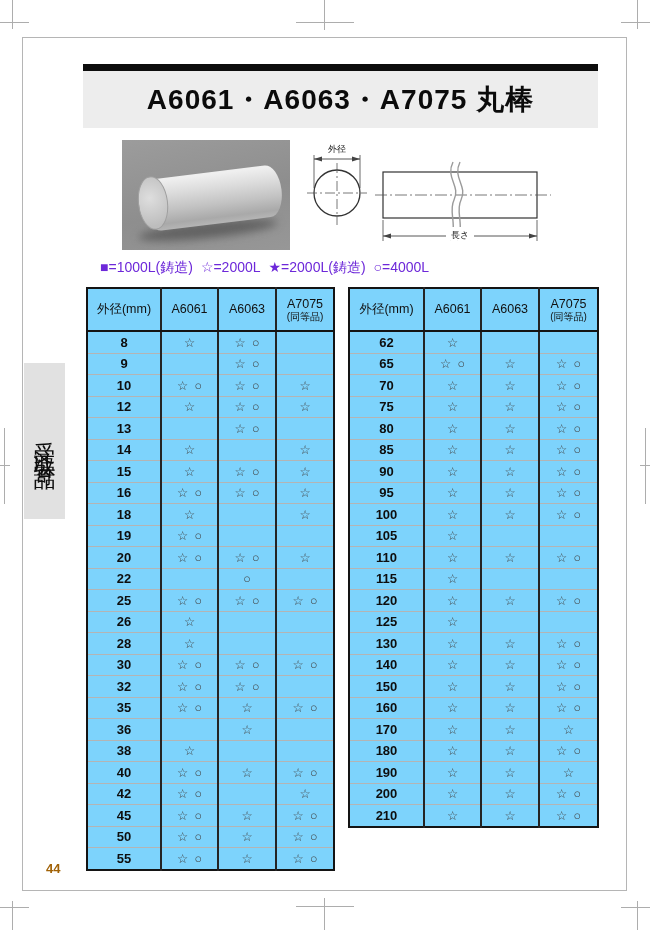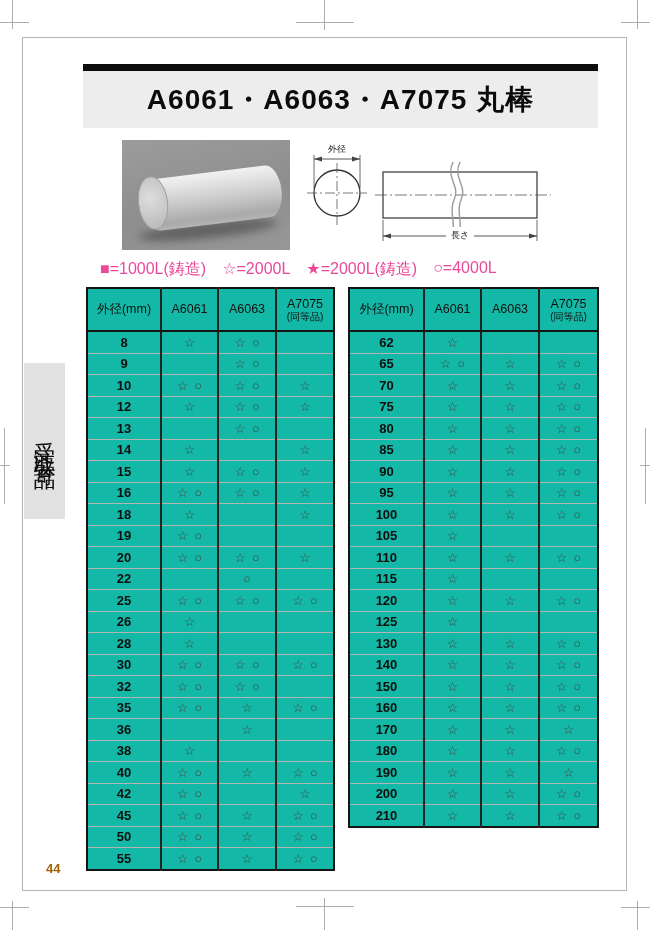--- a/index.html
+++ b/index.html
@@ -23,25 +23,25 @@
   .rod{position:absolute;left:22px;top:32px;width:138px;height:52px;transform:rotate(-7deg);
        border-radius:14px/26px;
        background:linear-gradient(#efefef 4%,#dcdcdc 30%,#c2c2c2 62%,#a9a9a9 88%,#b5b5b5);}
   .rod-end{position:absolute;left:16px;top:36px;width:30px;height:54px;border-radius:50%;
            transform:rotate(-7deg);border:1px solid #9f9f9f;box-sizing:border-box;
            background:radial-gradient(circle at 40% 40%,#dedede,#bdbdbd 80%);}
   
   .diagram{position:absolute;left:298px;top:142px;}
   .diagram text{font-family:"Liberation Sans","DejaVu Sans",sans-serif;fill:#222;}
   
-  .legend{position:absolute;left:100px;top:259px;display:flex;gap:16px;
-          font-size:16px;font-weight:500;color:#ec4899;white-space:nowrap;}
+  .legend{position:absolute;left:100px;top:259px;display:flex;gap:8px;
+          font-size:14px;font-weight:500;color:#6d28d9;white-space:nowrap;}
   
   table.spec{position:absolute;top:287px;border-collapse:collapse;table-layout:fixed;
-             background:#14b8a6;border:2px solid #141414;}
+             background:#7dd3fc;border:2px solid #141414;}
   table.spec.left{left:86px;width:247px;}
   table.spec.right{left:348px;width:249px;}
   table.spec th{height:41px;border-bottom:2px solid #141414;border-left:2px solid #242424;
                 font-size:12.5px;font-weight:500;text-align:center;padding:0;line-height:1.15;}
   table.spec th:first-child,table.spec td:first-child{border-left:none;}
   table.spec th .sub{display:block;font-size:10px;font-weight:500;}
   table.spec td{height:20.5px;padding:0;text-align:center;vertical-align:middle;
                 border-top:1px solid #b4b4b4;border-left:2px solid #242424;}
   td.size-col{font-size:13px;font-weight:600;color:#0e0e0e;}
   td.sym-col{font-size:12.5px;color:#424242;word-spacing:3px;}

